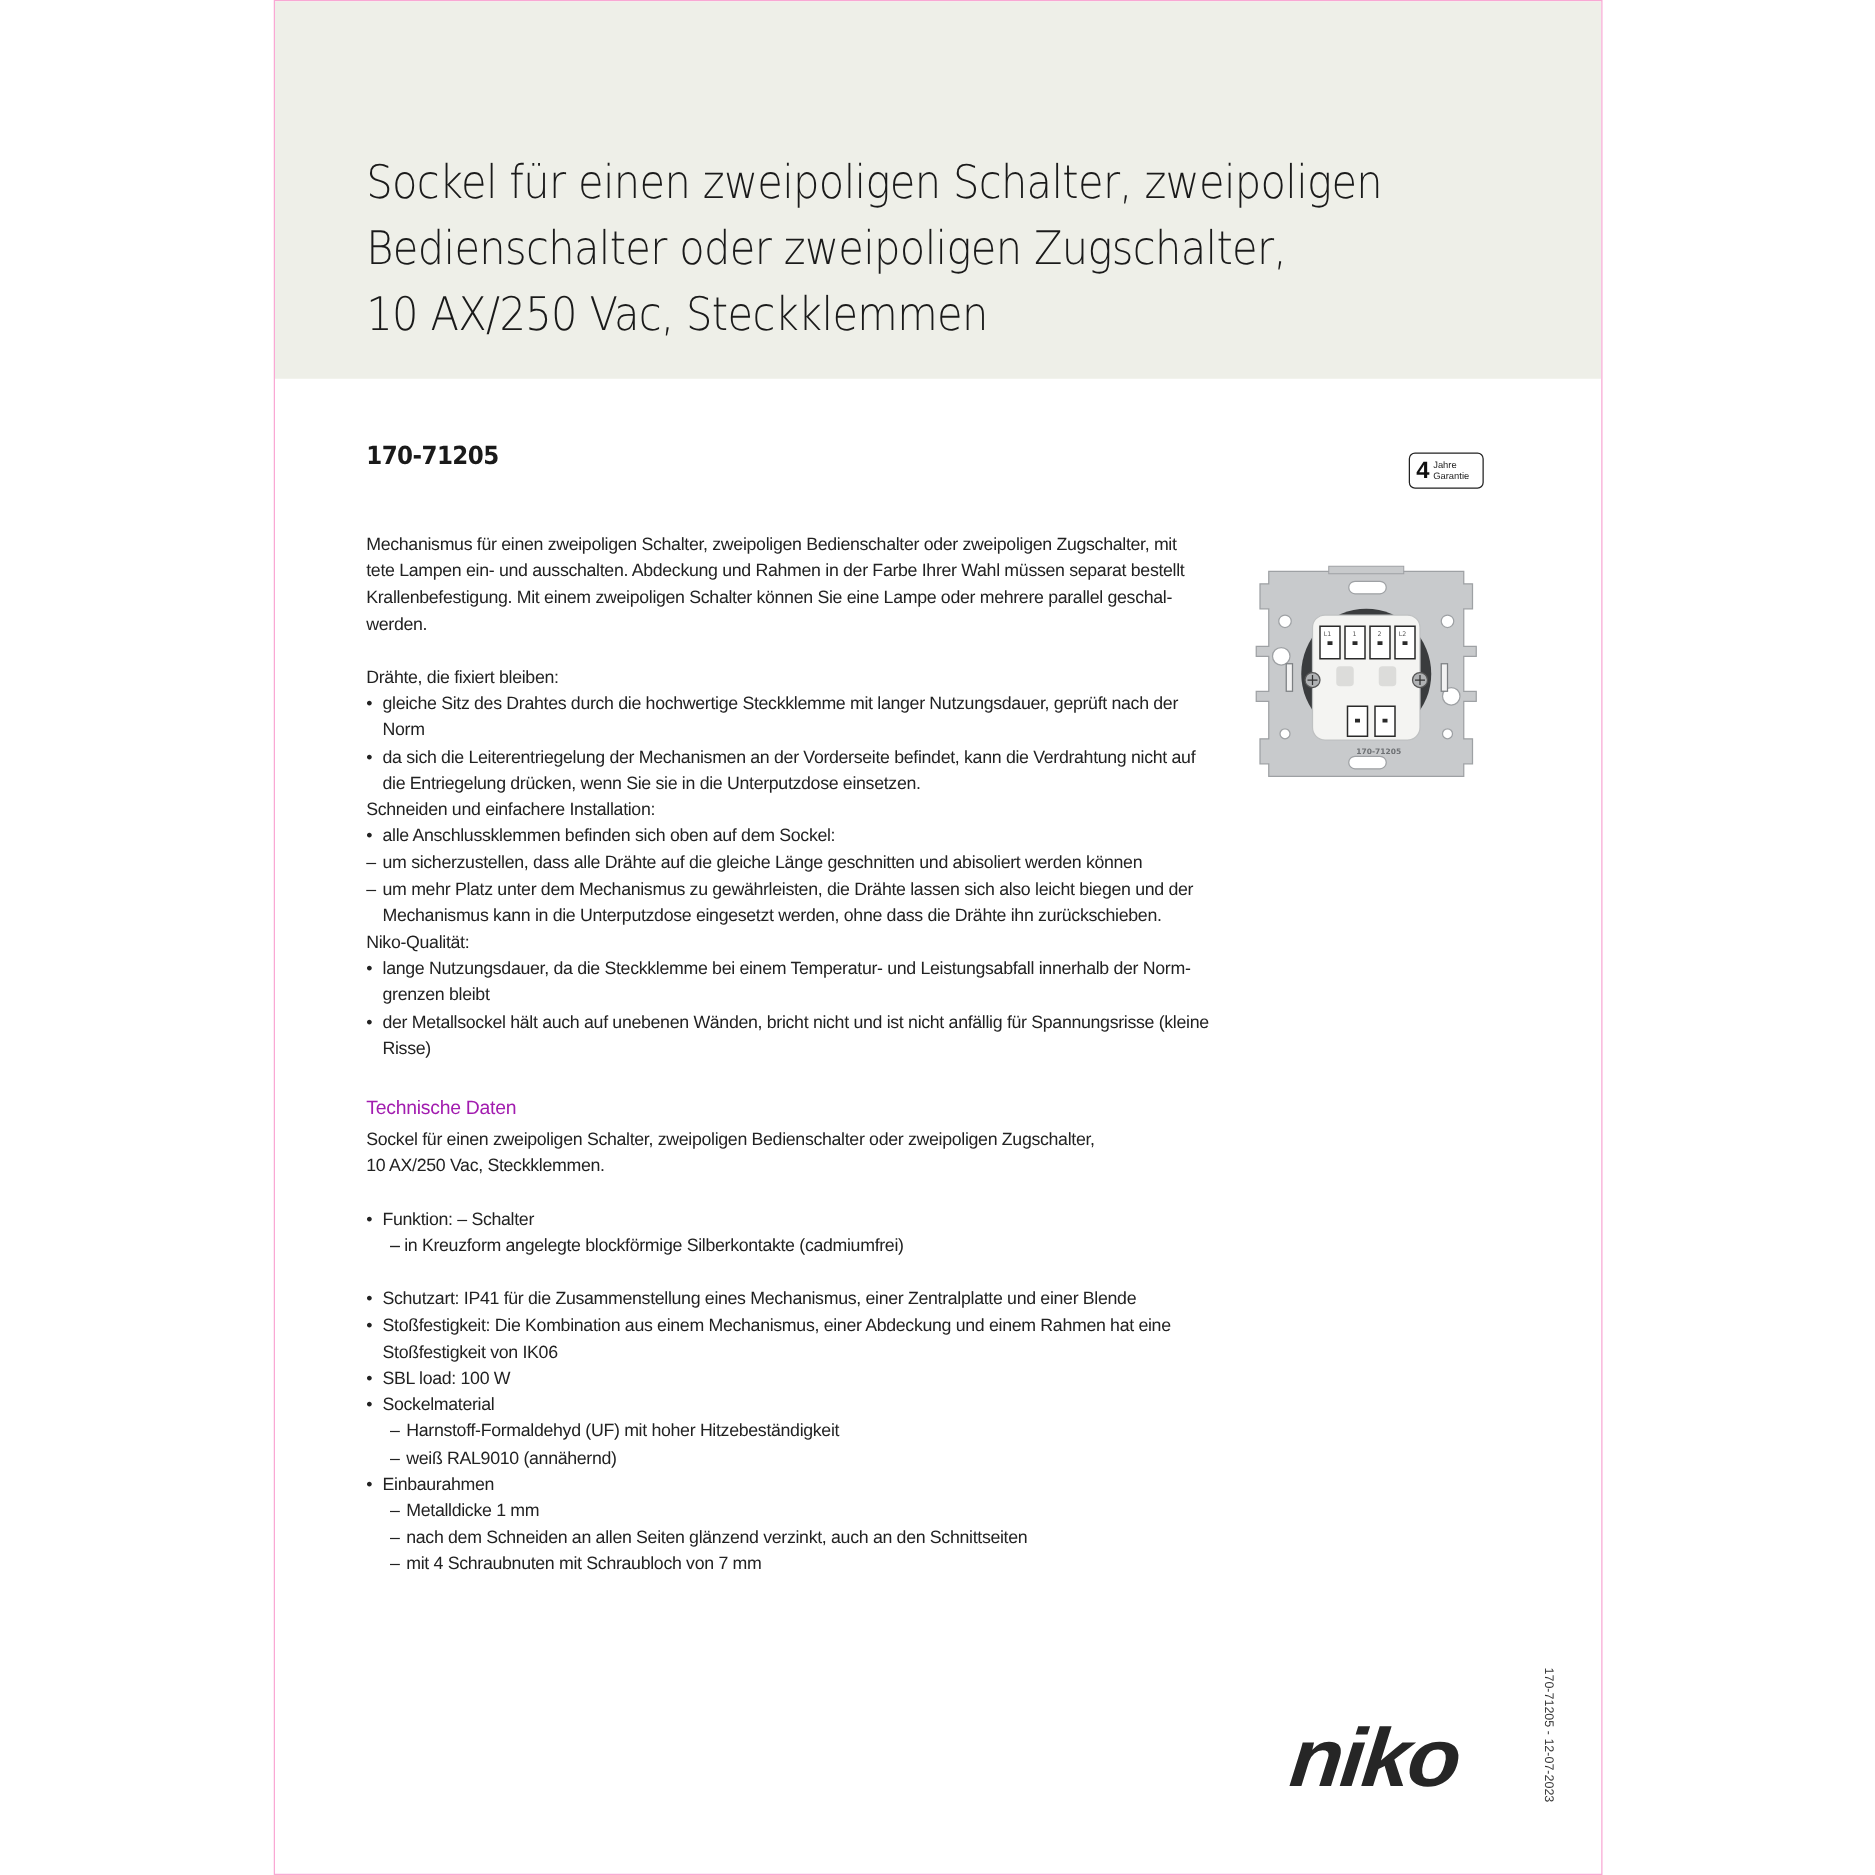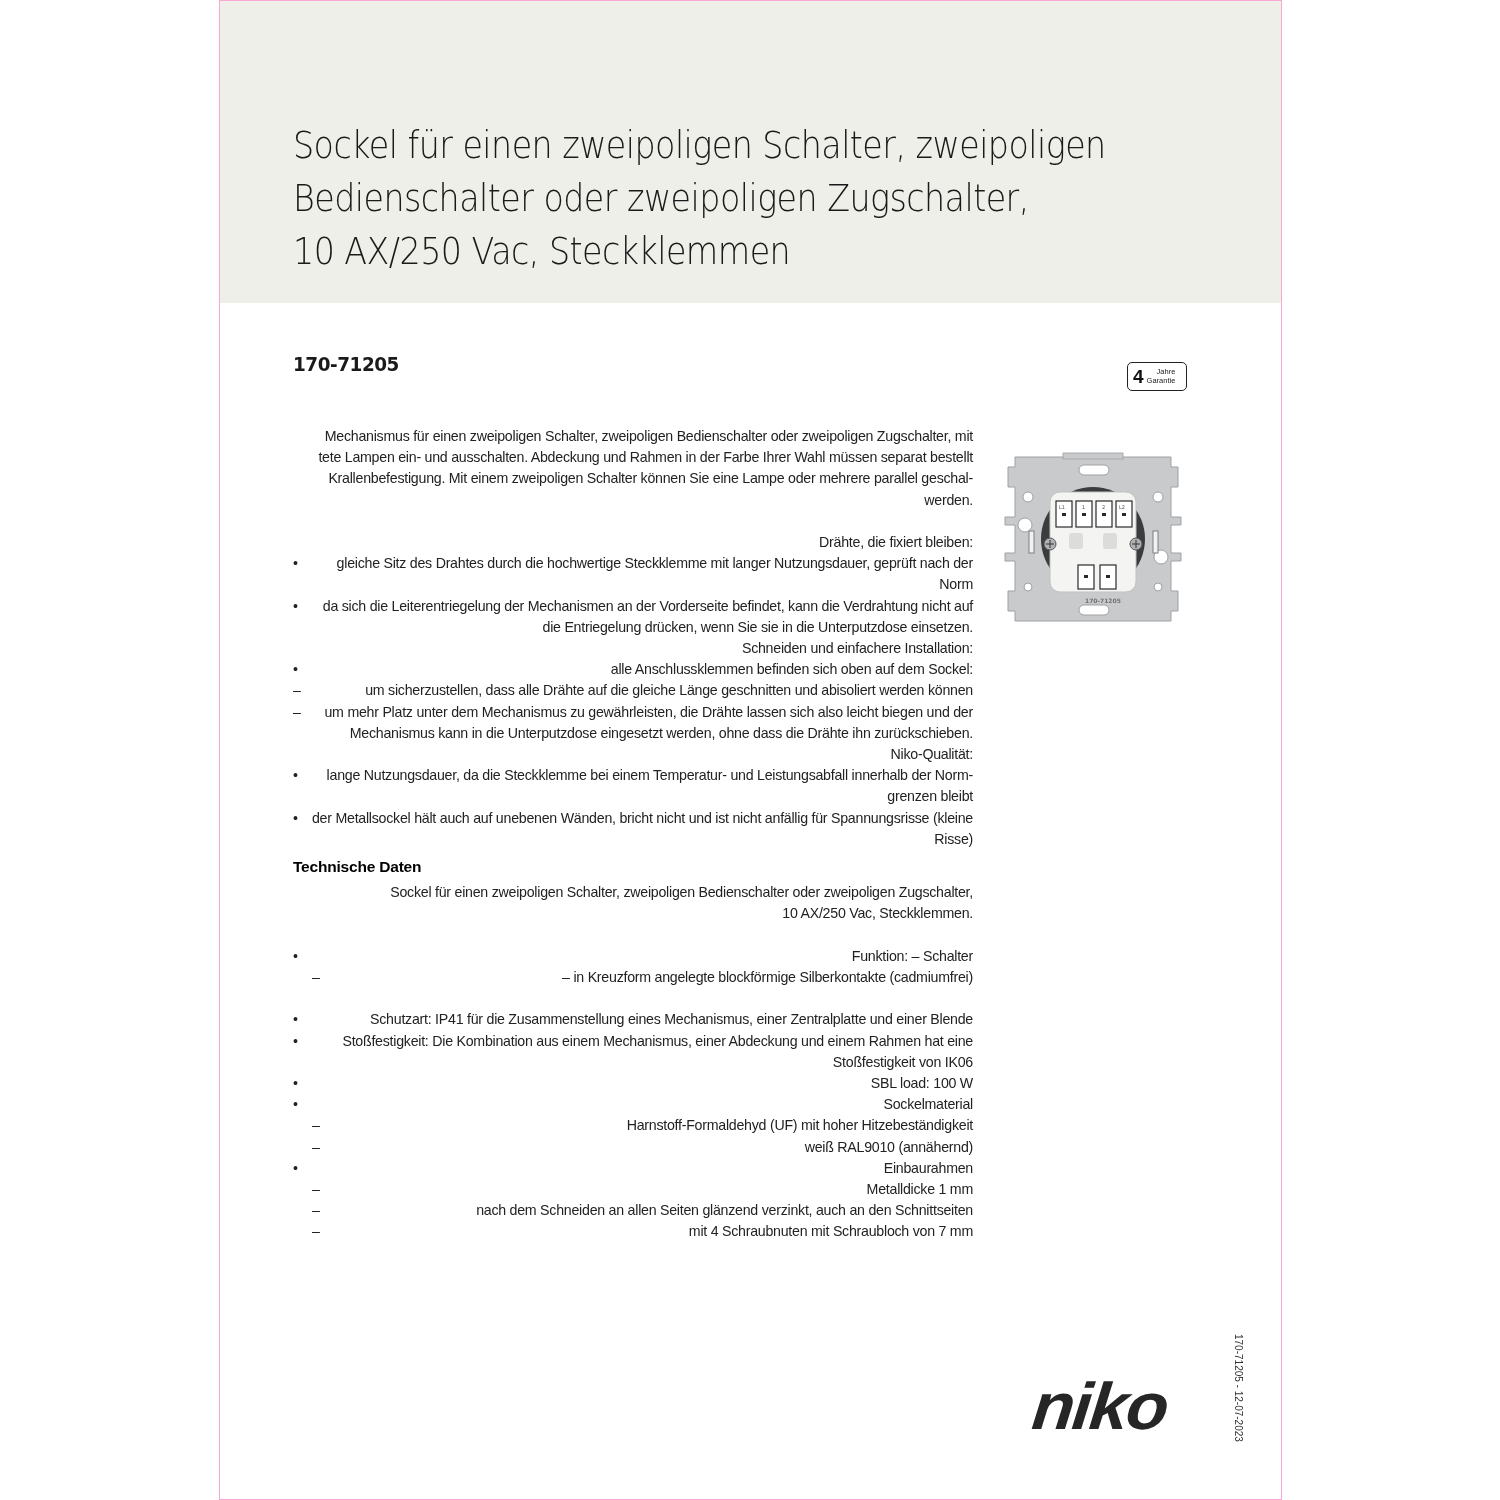--- a/index.html
+++ b/index.html
@@ -28,39 +28,39 @@
     font-size: 20px; color: #1a1a1a; letter-spacing: -0.5px;
     transform: scaleX(0.92); transform-origin: left top;
   }
 
   .warranty {
     position: absolute; left: 907px; top: 361px; width: 60px; height: 29px;
     border: 1.5px solid #222; border-radius: 5px; display: flex; align-items: center;
     padding-left: 5px;
   }
   .warranty .num { font-size: 19px; font-weight: bold; color: #111; line-height: 1; margin-right: 3px; }
-  .warranty .txt { font-size: 7.5px; line-height: 8.5px; color: #222; text-align: right; }
+  .warranty .txt { font-size: 7.5px; line-height: 8.5px; color: #222; }
   .warranty .txt span { display: block; }
 
   .body-text {
     position: absolute; left: 73px; top: 425px; width: 680px;
     font-family: "Liberation Sans", sans-serif; font-size: 14.2px; line-height: 21.2px;
     color: #222; letter-spacing: -0.25px;
   }
-  .body-text p { margin: 0; text-align: right; }
+  .body-text p { margin: 0; }
   .gap { height: 21.2px; }
   .bullet { position: relative; padding-left: 13px; }
   .bullet::before { content: "•"; position: absolute; left: 0; top: 0; }
   .dash { position: relative; padding-left: 13px; }
   .dash::before { content: "–"; position: absolute; left: 0; top: 0; }
   .sub-dash { position: relative; padding-left: 32px; }
   .sub-dash::before { content: "–"; position: absolute; left: 19px; top: 0; }
 
   .section-heading {
-    font-weight: bold; font-size: 15.5px; color: #000000; margin-top: 6px; margin-bottom: 5px;
+    font-weight: normal; font-size: 15.5px; color: #a21caf; margin-top: 26px; margin-bottom: 5px;
     letter-spacing: -0.2px;
   }
 
   .product-image {
     position: absolute; left: 783px; top: 446px; width: 180px; height: 184px;
   }
 
   .logo {
     position: absolute; left: 816px; top: 1372px;
     font-family: "Liberation Sans", sans-serif; font-weight: bold; font-style: italic;

